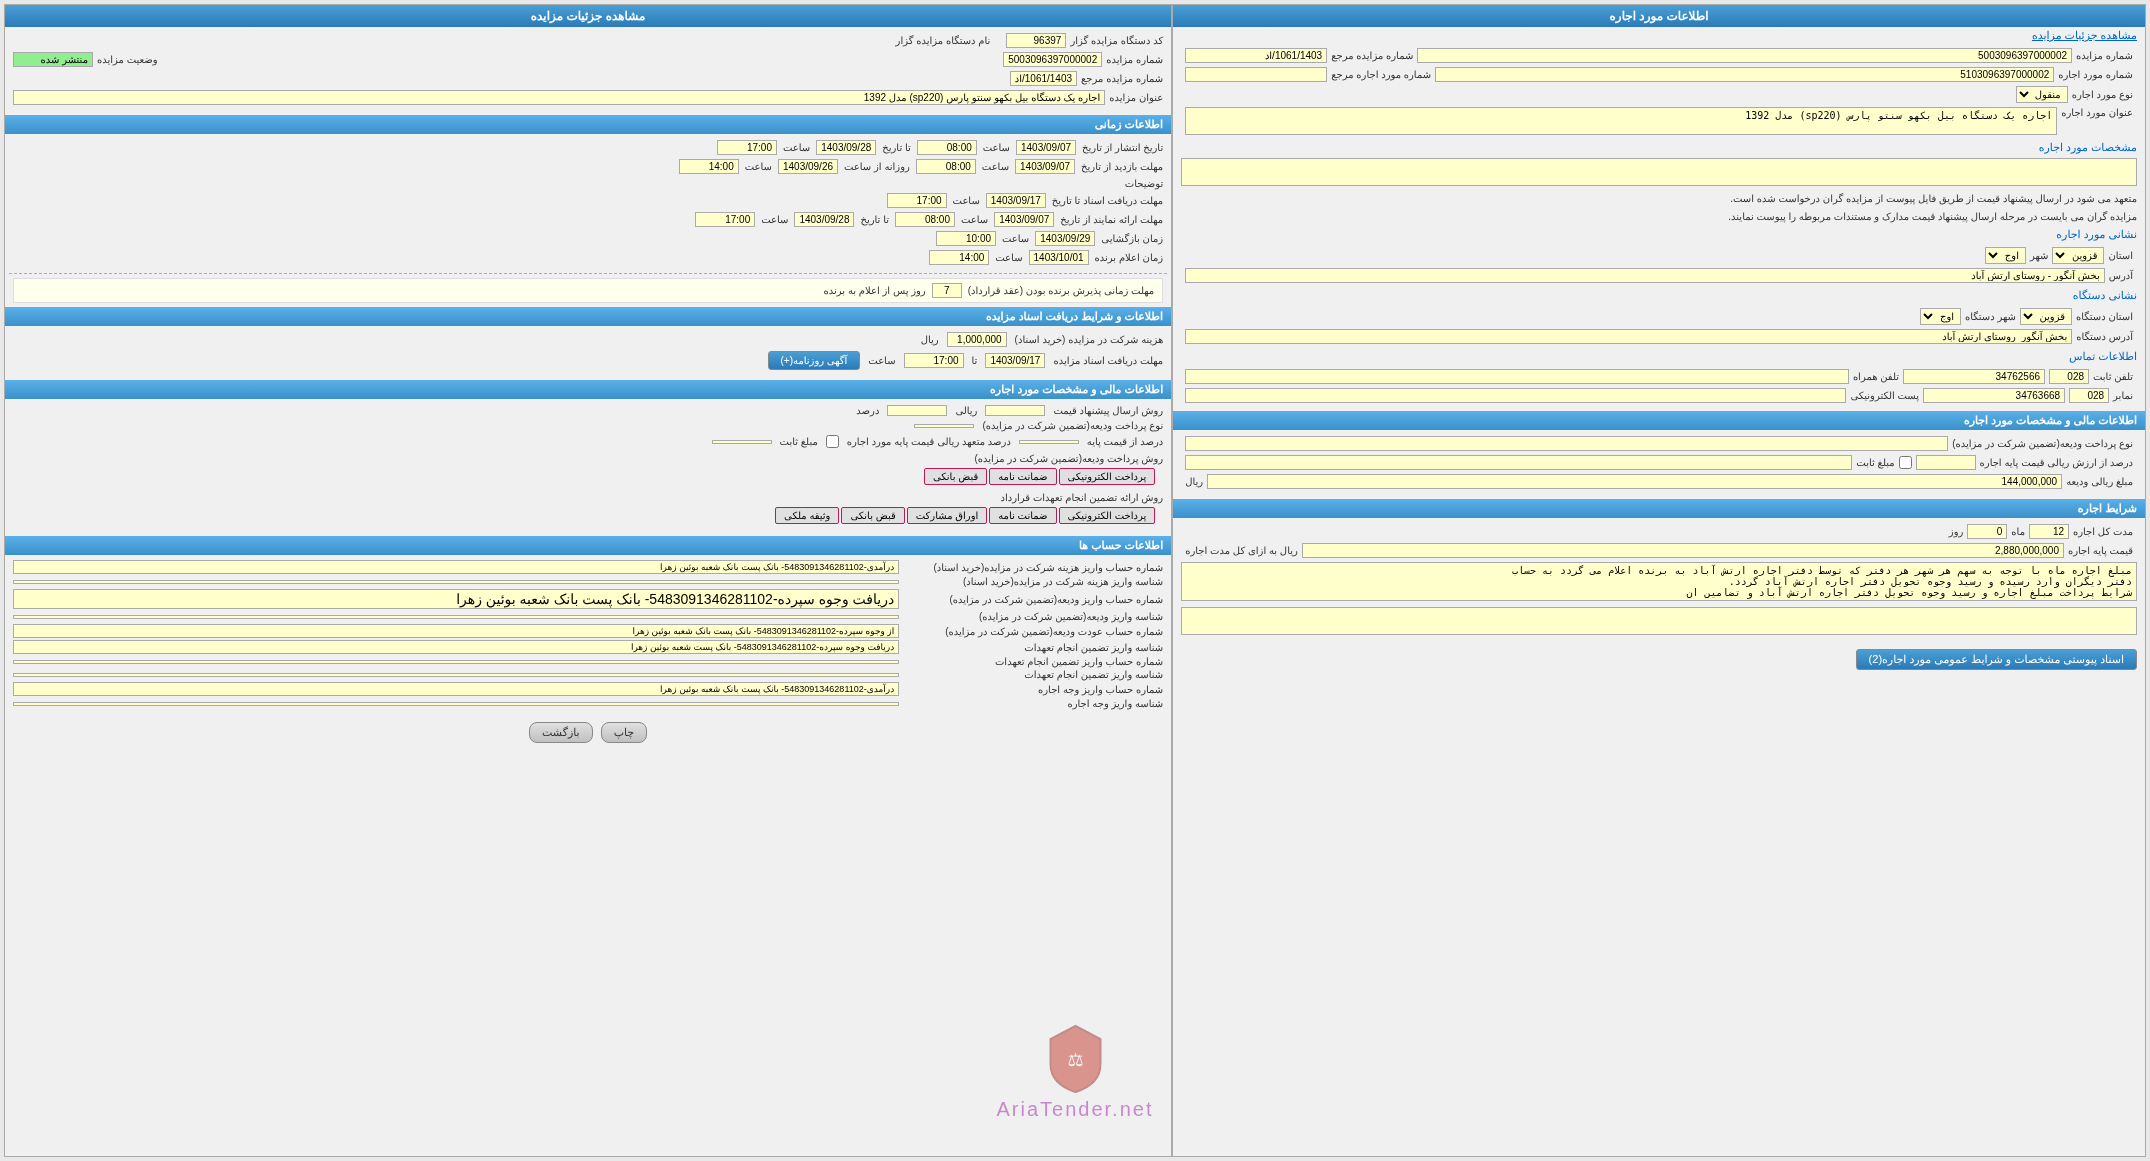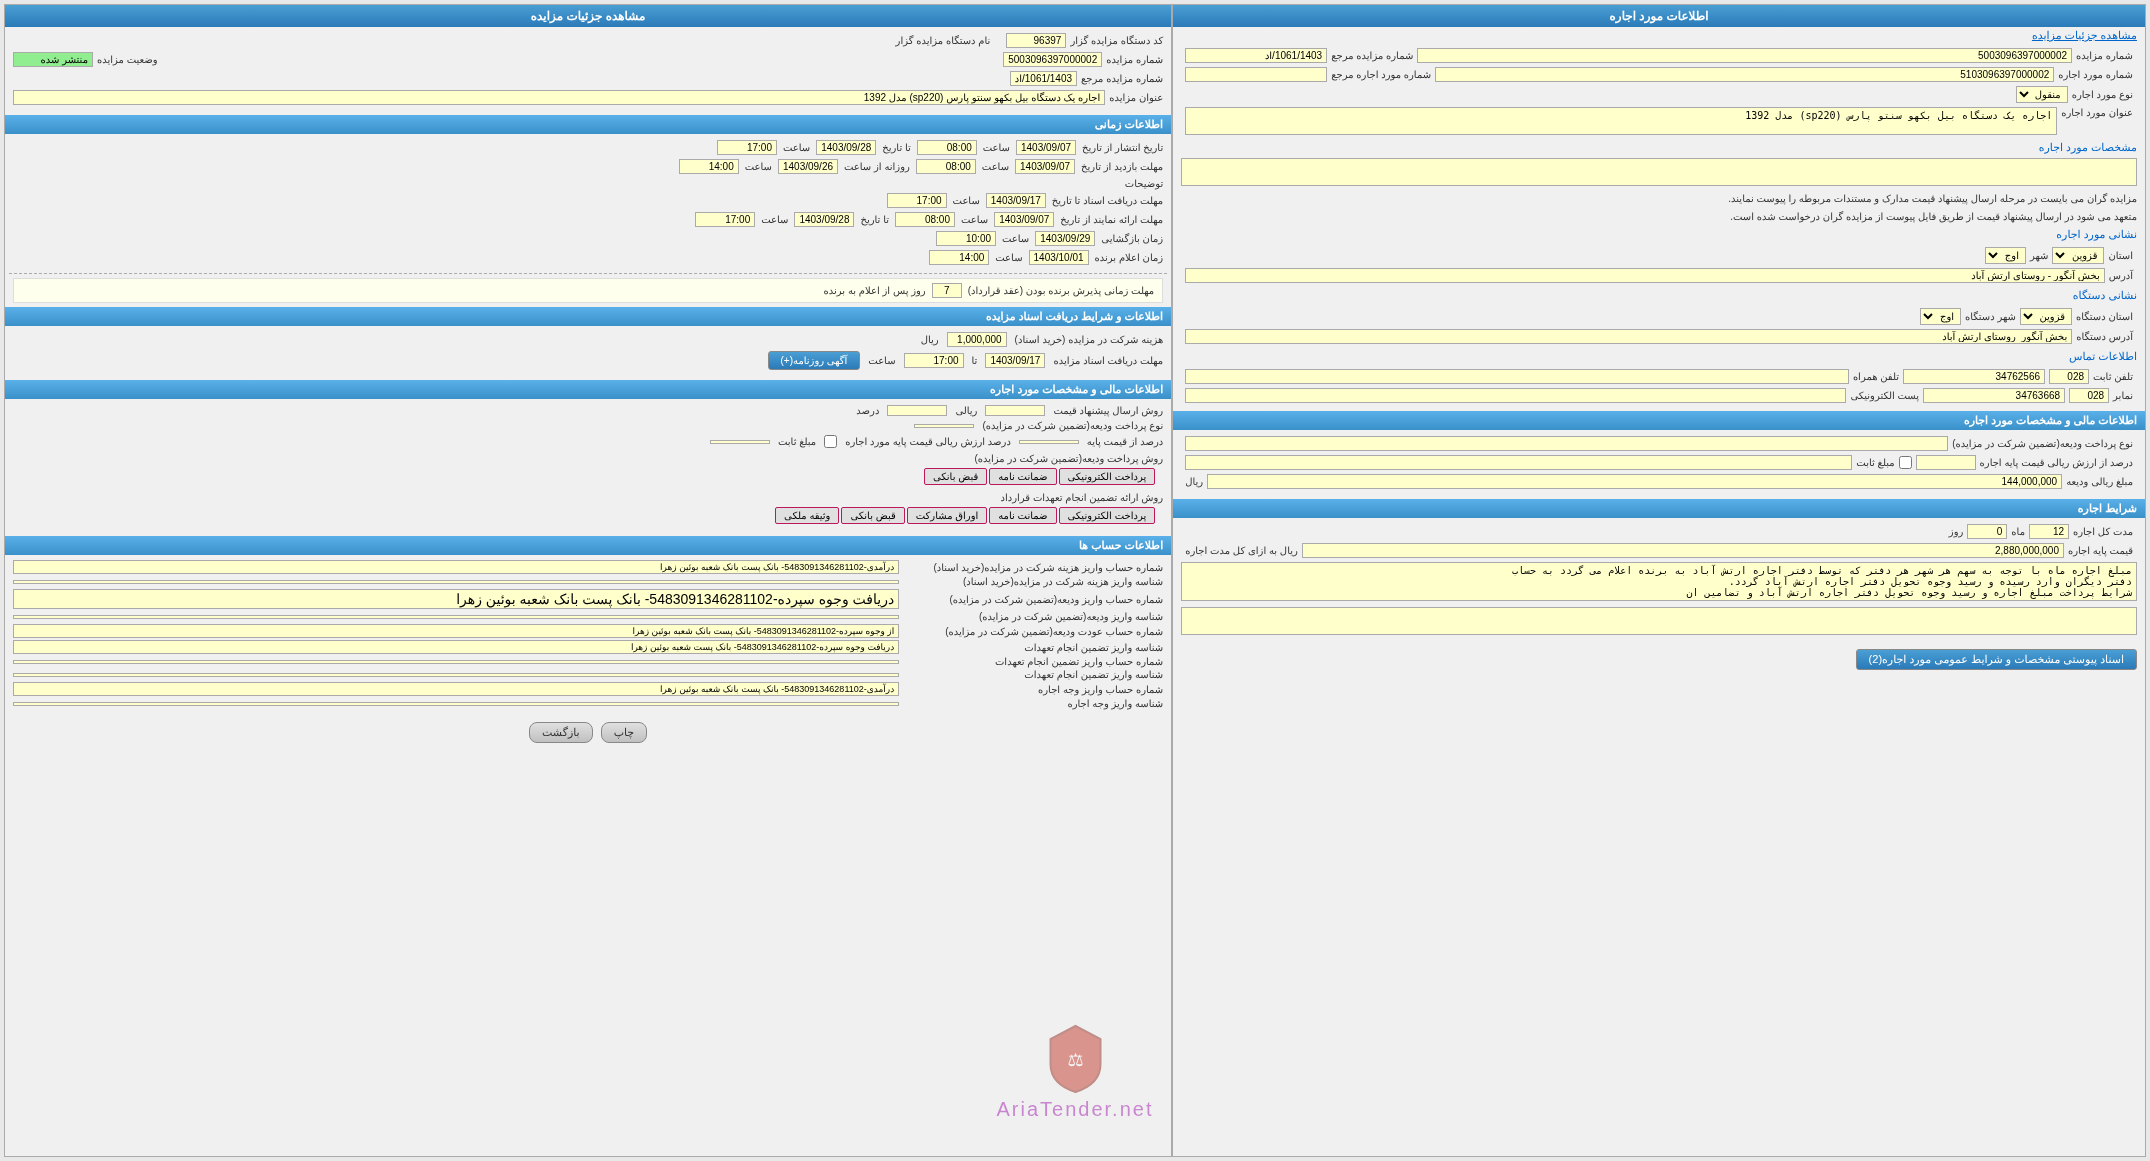--- a/index.html
+++ b/index.html
@@ -307,21 +307,21 @@
         <span class="detail-value"></span>
         <span class="form-label">درصد</span>
       </div>
       <div style="display:flex; align-items:center; gap:8px; padding:2px 0;">
         <span class="form-label">نوع پرداخت ودیعه(تضمین شرکت در مزایده)</span>
         <span class="detail-value"></span>
       </div>
       <div style="display:flex; align-items:center; gap:8px; padding:2px 0; flex-wrap:wrap;">
         <span class="form-label">درصد از قیمت پایه</span>
         <span class="detail-value"></span>
-        <span class="form-label">درصد ارزش ریالی قیمت پایه مورد اجاره</span>
+        <span class="form-label">درصد متعهد ریالی قیمت پایه مورد اجاره</span>
         <input type="checkbox" style="">
         <span class="form-label">مبلغ ثابت</span>
         <span class="detail-value"></span>
       </div>
 
       <div style="padding:2px 0;">
         <span class="form-label">روش پرداخت ودیعه(تضمین شرکت در مزایده)</span>
         <div class="tab-row" style="margin-top:2px;">
           <div class="tab-item">پرداخت الکترونیکی</div>
           <div class="tab-item">ضمانت نامه</div>
@@ -423,24 +423,24 @@
         <span class="form-label">عنوان مورد اجاره</span>
         <textarea class="textarea-field" rows="2" style="">اجاره یک دستگاه بیل بکهو سنتو پارس (sp220) مدل 1392</textarea>
       </div>
     </div>
 
     <div class="subsection-header">مشخصات مورد اجاره</div>
     <div style="padding:2px 8px;">
       <textarea class="textarea-field" rows="2" style=""></textarea>
     </div>
     <div class="info-text">
+      متعهد می شود در ارسال پیشنهاد قیمت از طریق فایل پیوست از مزایده گران درخواست شده است.
+    </div>
+    <div class="info-text">
       مزایده گران می بایست در مرحله ارسال پیشنهاد قیمت مدارک و مستندات مربوطه را پیوست نمایند.
-    </div>
-    <div class="info-text">
-      متعهد می شود در ارسال پیشنهاد قیمت از طریق فایل پیوست از مزایده گران درخواست شده است.
     </div>
 
     <div class="subsection-header">نشانی مورد اجاره</div>
     <div style="padding:2px 8px;">
       <div class="form-row">
         <span class="form-label">استان</span>
         <select class="form-select"><option>قزوین</option></select>
         <span class="form-label">شهر</span>
         <select class="form-select"><option>اوج</option></select>
       </div>

